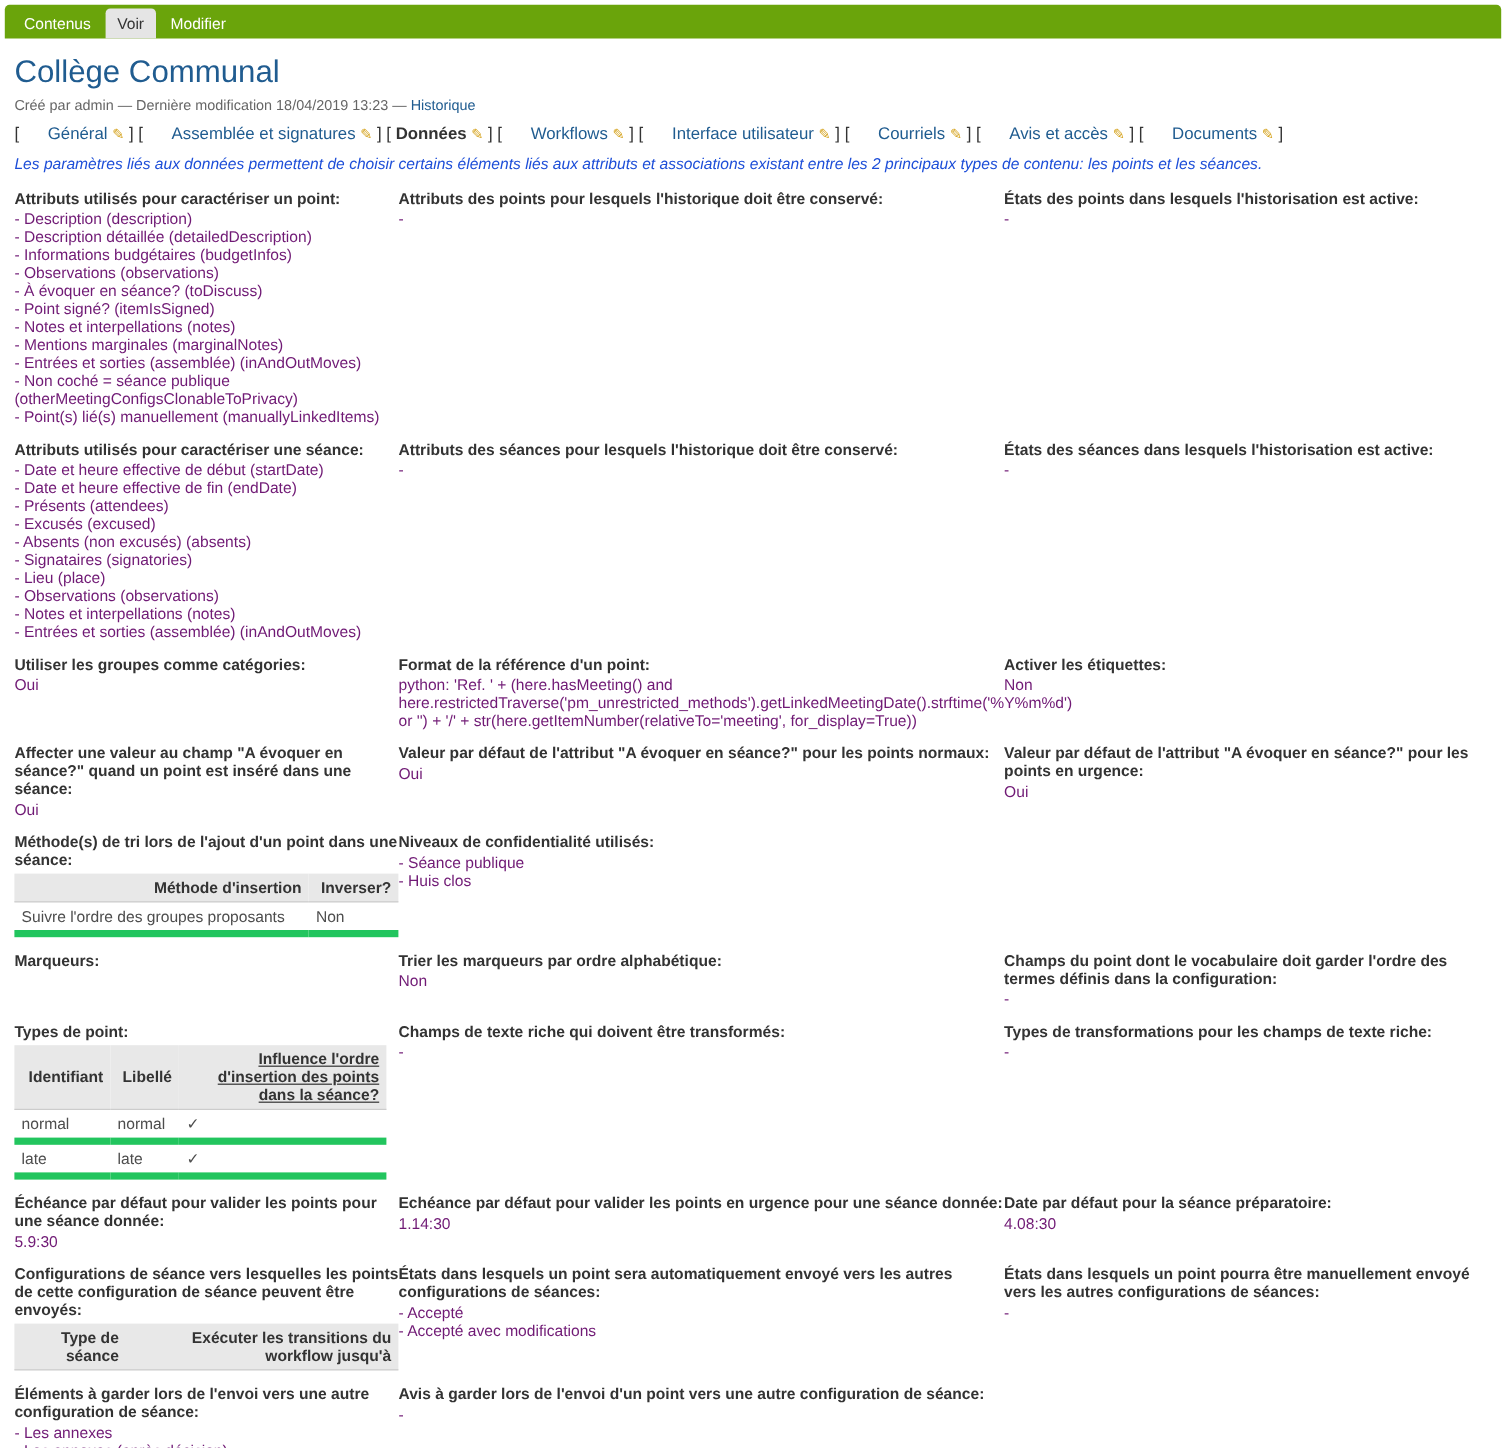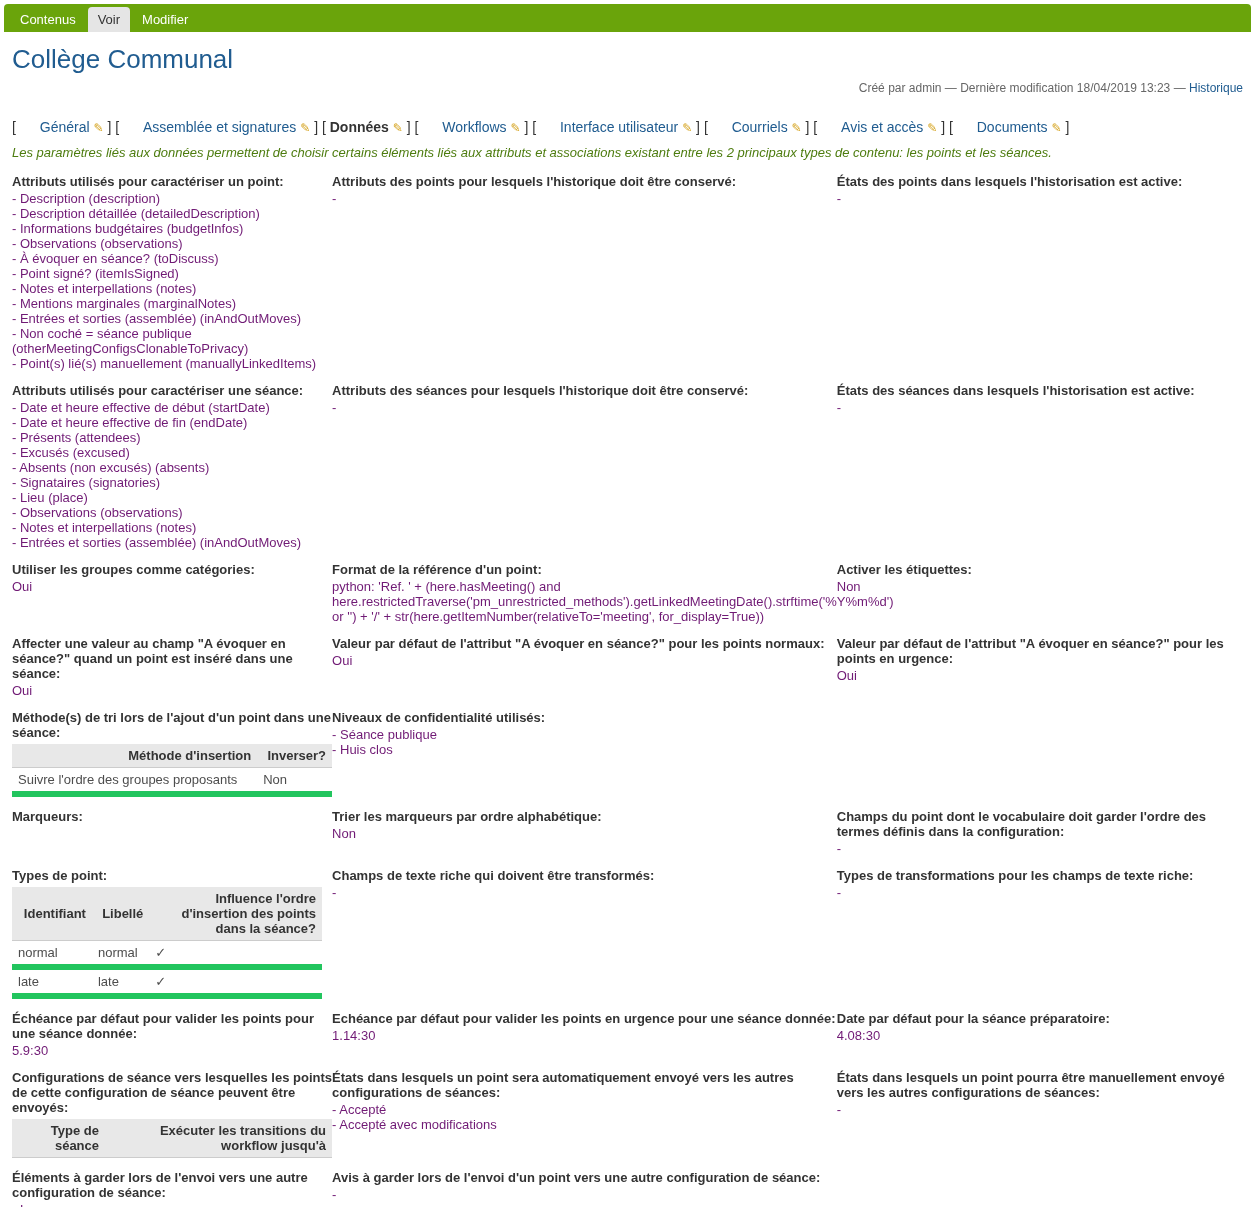--- a/index.html
+++ b/index.html
@@ -2,28 +2,28 @@
 <html><head>
   <meta charset="utf-8">
   <style>
     * { box-sizing: border-box; margin: 0; padding: 0; }
     body { font-family: Arial, Helvetica, sans-serif; font-size: 13px; color: #4d4d4d; background: #fff; }
     .tabs-bar { background: #6aa40b; border-radius: 4px 4px 0 0; margin: 4px 4px 0 4px; padding: 0 6px; display: flex; align-items: flex-end; height: 28px; text-align: right; }
     .tab { padding: 5px 10px; color: #fff; font-size: 13px; cursor: pointer; margin-right: 2px; }
     .tab.active { background: #e5e5e5; color: #333; border-radius: 4px 4px 0 0; }
     .page { padding: 8px 12px; }
     h1 { color: #205c90; font-size: 26px; font-weight: normal; margin: 4px 0 6px 0; }
-    .byline { color: #666; font-size: 12px; margin-bottom: 24px; text-align: right; }
+    .byline { color: #666; font-size: 12px; margin-bottom: 8px; }
     .byline a { color: #205c90; text-decoration: none; }
     .subnav { margin: 6px 0 10px 0; font-size: 14px; }
     .subnav a { color: #205c90; text-decoration: none; margin-left: 20px; }
     .subnav .bracket { color: #333; }
     .subnav .current { font-weight: bold; color: #333; }
     .pencil { color: #d4a017; font-size: 12px; }
-    .intro { font-style: italic; color: #4d7c0f; margin: 8px 0 14px 0; }
+    .intro { font-style: italic; color: #1d4ed8; margin: 8px 0 14px 0; }
     .grid { display: grid; grid-template-columns: 26% 41% 33%; column-gap: 0; margin-bottom: 12px; }
     .field-label { font-weight: bold; color: #333; margin-bottom: 2px; }
     .field-value { color: #701a75; }
     .dash-list div:before { content: "- "; }
     table.mini { border-collapse: collapse; width: 100%; margin-top: 4px; background:#fff; }
     table.mini th { background: #e8e8e8; text-align: right; padding: 4px 6px; font-weight: bold; color:#333; border-bottom:1px solid #ccc;}
     table.mini td { padding: 4px 6px; border-bottom: 6px solid #22c55e; }
     table.mini.types { width: auto; min-width: 310px; }
     .check { font-family: "Arial"; }
   </style>
@@ -172,21 +172,21 @@
   </div>
 
   <div class="grid">
     <div>
       <div class="field-label">Types de point:</div>
       <table class="mini types">
         <tbody>
             <tr>
               <th>Identifiant</th>
               <th>Libellé</th>
-              <th style="max-width:160px;">Influence l'ordre d'insertion des points dans la séance?</th>
+              <th style="max-width:160px;text-decoration:underline;">Influence l'ordre d'insertion des points dans la séance?</th>
             </tr>
         <tr>
               <td>normal</td>
               <td>normal</td>
               <td class="check">✓</td>
             </tr>
         <tr>
               <td>late</td>
               <td>late</td>
               <td class="check">✓</td>

